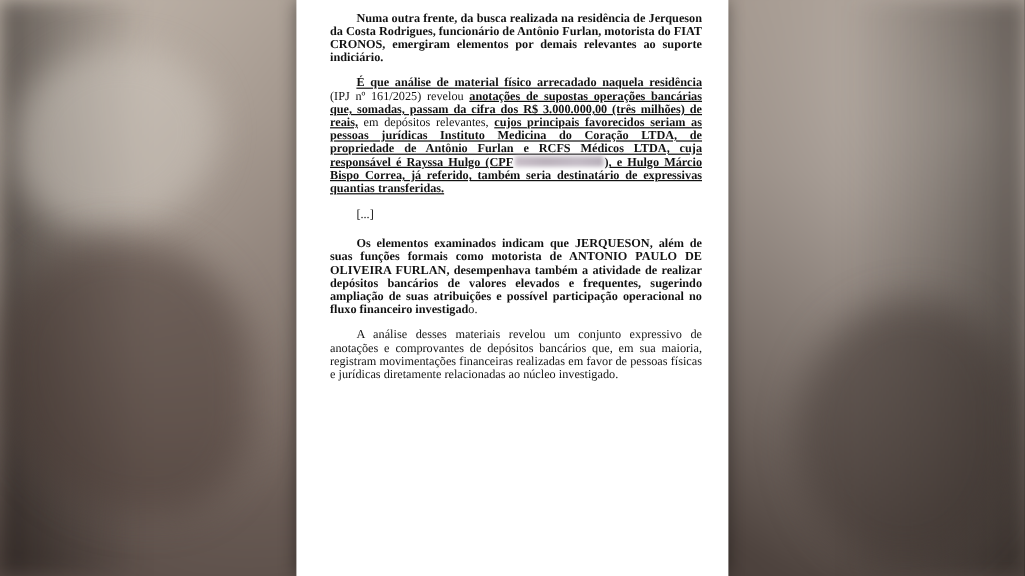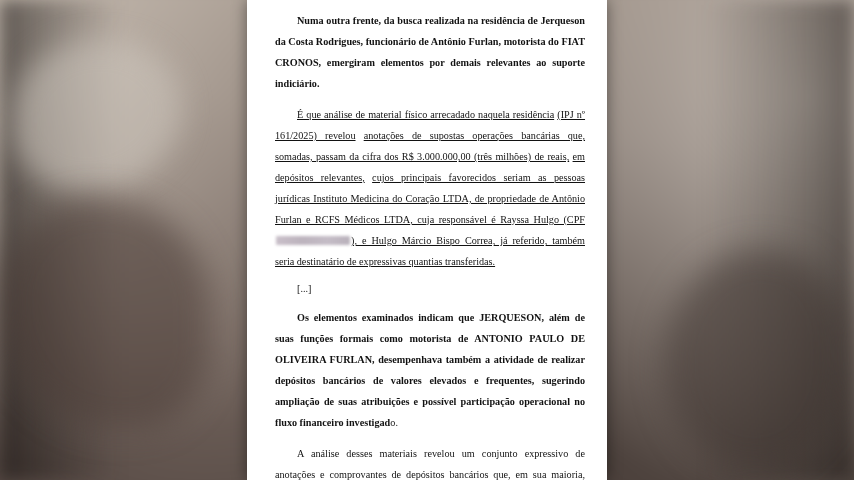--- a/index.html
+++ b/index.html
@@ -83,28 +83,28 @@
     background: #ffffff;
     box-shadow: 0 0 14px rgba(0,0,0,0.45);
     overflow: hidden;
   }
   .page-inner {
     padding: 10px 22px 0 28px;
   }
   p {
     margin: 0 0 10px 0;
     font-size: 10.2px;
-    line-height: 21px;
+    line-height: 11px;
     text-align: justify;
     color: #121212;
     text-indent: 22px;
   }
   .b { font-weight: bold; }
-  .u { text-decoration: underline; }
-  .bu { font-weight: normal; text-decoration: underline; margin-top: 17px; }
+  .u { }
+  .bu { font-weight: bold; text-decoration: underline; margin-top: 17px; }
   .ellipsis-line {
     margin: 0 0 10px 0;
     font-size: 10.2px;
     line-height: 14.6px;
     text-indent: 22px;
     color: #121212;
   }
   
   .redaction {
     display: inline-block;

